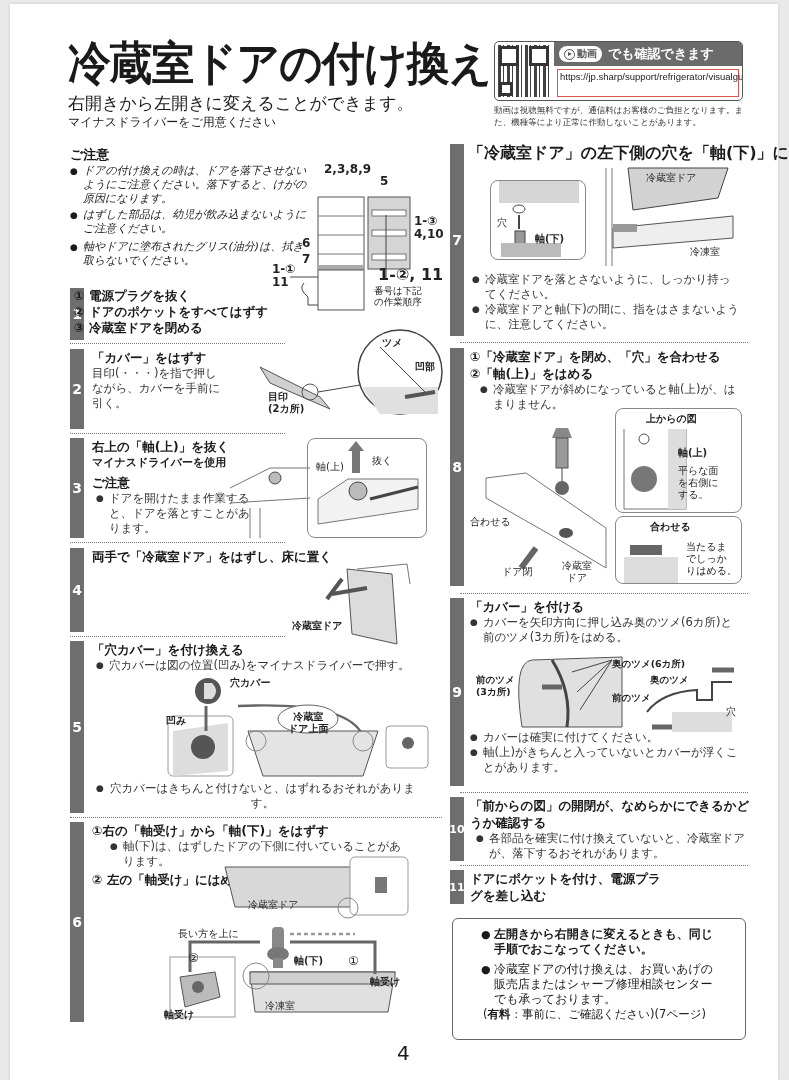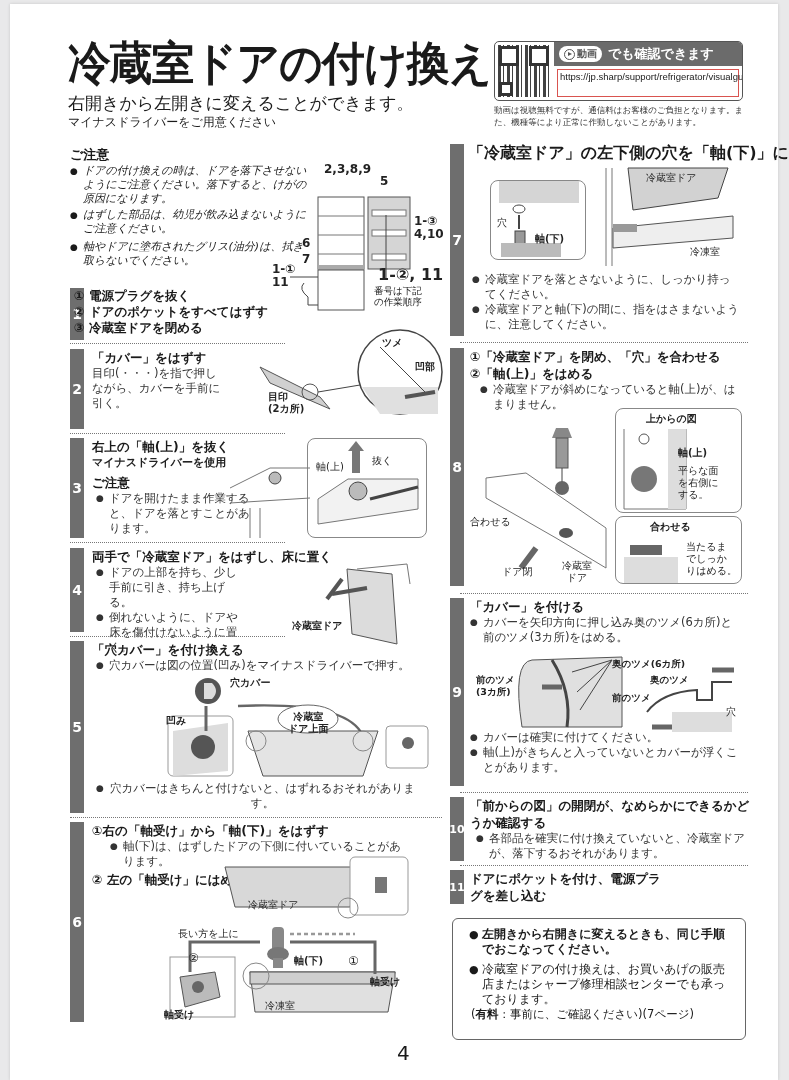--- a/index.html
+++ b/index.html
@@ -32,21 +32,21 @@
   .stepbar { position: absolute; left: 0; top: 0; bottom: 0; width: 14px; background: #6e6e6e; color: #fff; font-weight: bold; font-size: 14px; display: flex; align-items: center; justify-content: center; }
   .stepbody { position: absolute; left: 22px; top: 0; right: 0; }
   .sh { font-size: 12.5px; font-weight: bold; line-height: 17px; }
   .st { font-size: 11.5px; line-height: 15px; color: #333; }
   .dots { position: absolute; height: 0; border-top: 1.5px dotted #777; }
 
   .diag { position: absolute; border: 1.2px solid #888; border-radius: 8px; background: #fff; }
   .lbl { position: absolute; font-size: 10px; line-height: 12px; white-space: nowrap; color: #222; }
   .lblb { font-weight: bold; }
   .pagenum { left: 387px; top: 1037px; font-size: 20px; }
-  .note-box { left: 442px; top: 914px; width: 294px; height: 122px; border: 1.5px solid #666; border-radius: 6px; padding: 8px 16px; }
+  .note-box { left: 442px; top: 914px; width: 294px; height: 122px; border: 1.5px solid #666; border-radius: 6px; padding: 8px 28px; }
   .note-box .bul { font-size: 12px; line-height: 15px; margin-bottom: 5px; }
   .note-box .bul::before { font-size: 11px; }
   svg { position: absolute; overflow: visible; }
 </style>
 </head>
 <body>
 
 <div class="page">
 
   <div class="abs title">冷蔵室ドアの付け換え</div>
@@ -162,24 +162,20 @@
       <line x1="20" y1="60" x2="20" y2="90" stroke="#777"></line>
       <line x1="30" y1="60" x2="30" y2="90" stroke="#777"></line>
     </svg>
   </div>
   <div class="dots" style="left:60px;top:538px;width:215px;"></div>
 
   <div class="step" style="left:60px;top:544px;width:378px;height:84px;">
     <div class="stepbar">4</div>
     <div class="stepbody" style="width:240px;right:auto;">
       <div class="sh" style="white-space:nowrap;">両手で「冷蔵室ドア」をはずし、床に置く</div>
-      <div style="width:150px;margin-left:4px;">
-        <div class="bul st">ドアの上部を持ち、少し手前に引き、持ち上げる。</div>
-        <div class="bul st">倒れないように、ドアや床を傷付けないように置く。</div>
-      </div>
     </div>
     <svg width="90" height="85" style="left:252px;top:16px;">
       <path d="M 25 5 L 70 10 L 75 80 L 30 70 Z" fill="#dcdcdc" stroke="#555"></path>
       <path d="M 35 5 L 85 0 L 88 20" fill="none" stroke="#777"></path>
       <path d="M 5 35 L 20 15" stroke="#555" stroke-width="4"></path>
       <path d="M 10 30 L 45 24" stroke="#555" stroke-width="4"></path>
     </svg>
     <div class="lbl lblb" style="left:222px;top:72px;">冷蔵室ドア</div>
   </div>
   <div class="dots" style="left:60px;top:632px;width:215px;"></div>

